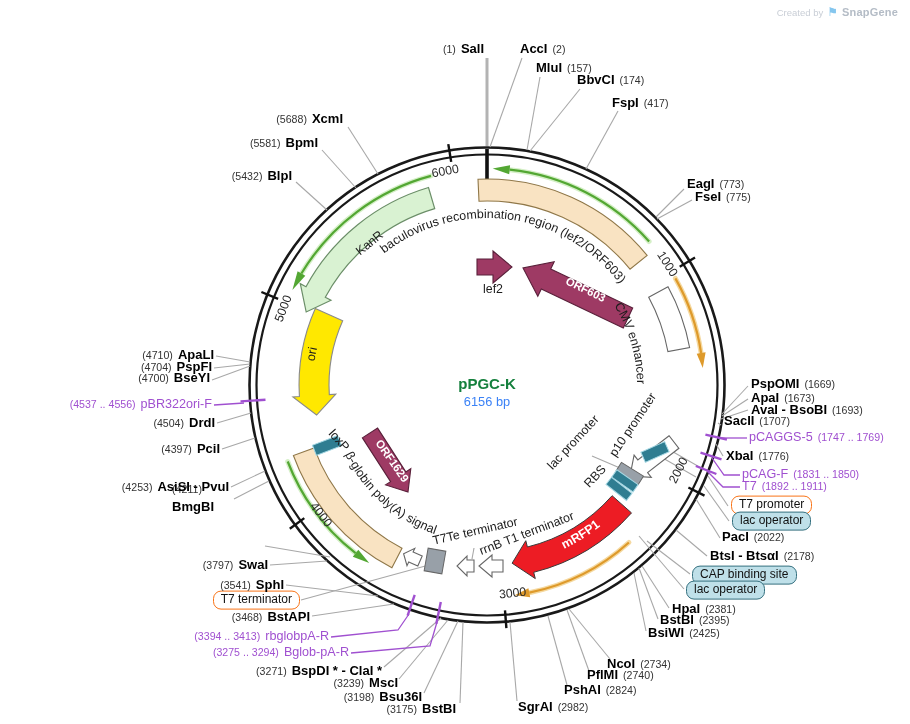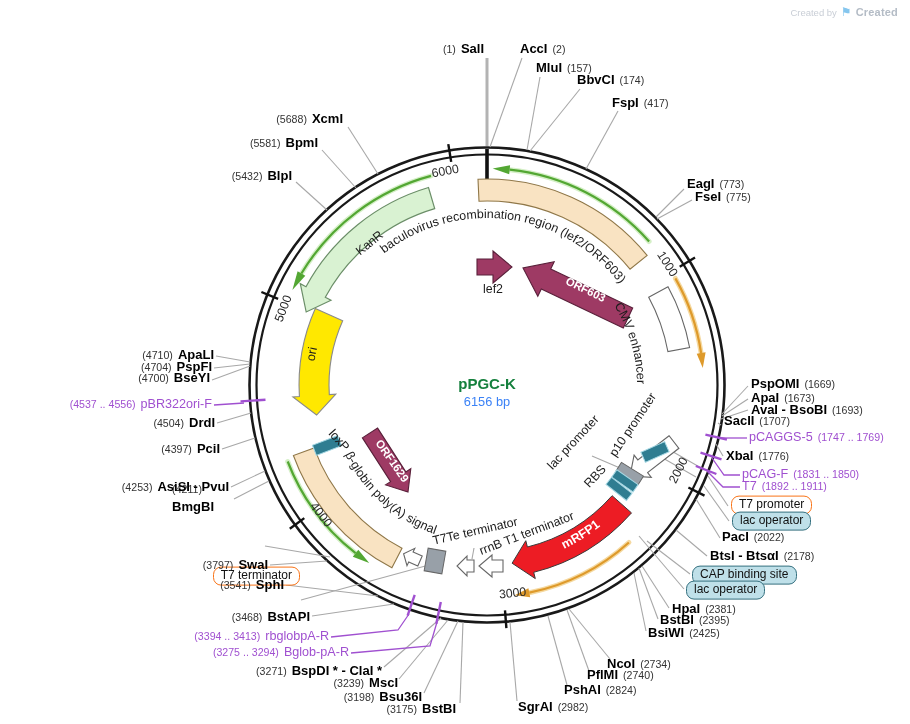--- a/index.html
+++ b/index.html
@@ -311,21 +311,21 @@
         <span class="enz-name">Bglob-pA-R</span>
       </div>
       <div class="callout primer" style="top: 637px; right: 581px;">
         <span class="enz-pos">(3394 .. 3413)</span>
         <span class="enz-name">rbglobpA-R</span>
       </div>
       <div class="callout" style="top: 617px; right: 600px;">
         <span class="enz-pos">(3468)</span>
         <span class="enz-name">BstAPI</span>
       </div>
-      <div class="callout" style="top: 576px; right: 610px;">
+      <div class="callout" style="top: 600px; right: 610px;">
         <span class="boxlab box-white">T7 terminator</span>
       </div>
       <div class="callout" style="top: 585px; right: 626px;">
         <span class="enz-pos">(3541)</span>
         <span class="enz-name">SphI</span>
       </div>
       <div class="callout" style="top: 565px; right: 642px;">
         <span class="enz-pos">(3797)</span>
         <span class="enz-name">SwaI</span>
       </div>
@@ -364,15 +364,15 @@
     </div>
 
   <div class="center-title">
     <div class="pname">pPGC-K</div>
     <div class="psize">6156 bp</div>
   </div>
 
   <div class="watermark">
     <span class="wm-created">Created by</span>
     <span class="wm-flag">⚑</span>
-    <span class="wm-brand">Created</span>
+    <span class="wm-brand">SnapGene</span>
   </div>
 </div>
 
 </body></html>

